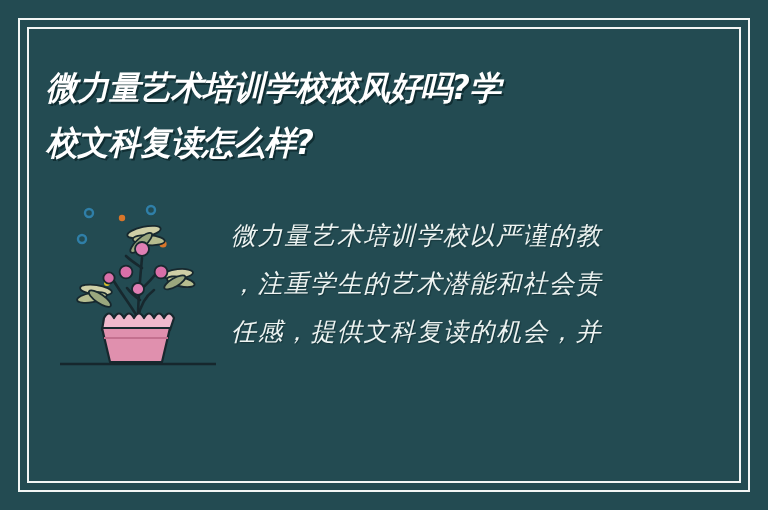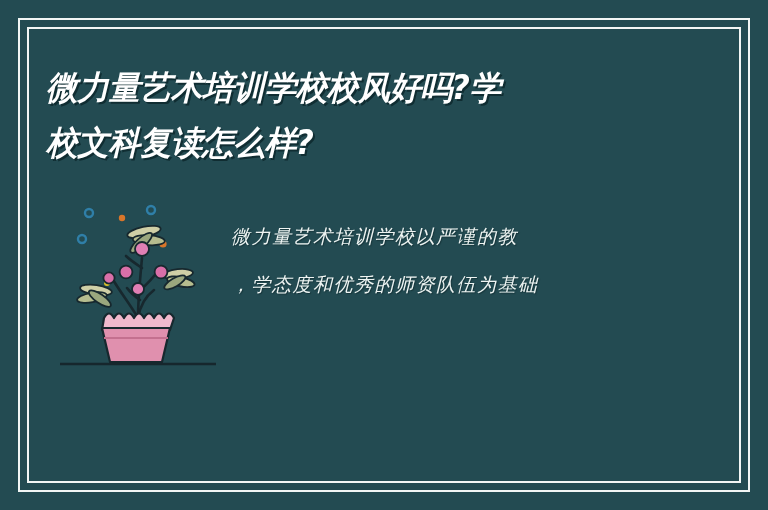--- a/index.html
+++ b/index.html
@@ -69,21 +69,21 @@
   #body-block {
     position: absolute;
     left: 231px;
     top: 212px;
     width: 420px;
   }
   .body-line {
     display: block;
     color: #eef4f2;
     font-family: "DejaVu Serif", "Liberation Serif", serif;
-    font-size: 19px;
+    font-size: 25px;
     font-style: italic;
     line-height: 48px;
     letter-spacing: 1.5px;
     white-space: nowrap;
     text-shadow: 1px 1px 1px rgba(10, 32, 36, 0.5);
   }
 
   
   #illustration {
     position: absolute;
@@ -166,16 +166,17 @@
         <path d="M44 132 L112 132 L104 166 L52 166 Z" fill="#e090ae" stroke="#17282e" stroke-width="2.2" stroke-linejoin="round"></path>
         <line x1="46" y1="142" x2="110" y2="142" stroke="#c4708f" stroke-width="2"></line>
       </g>
 
       <line x1="2" y1="168" x2="158" y2="168" stroke="#16272d" stroke-width="2.4"></line>
     </svg>
   </div>
 
   <div id="body-block">
     <span class="body-line">微力量艺术培训学校以严谨的教</span>
-    <span class="body-line">，学态度和优秀的师资队伍为基础</span>
+    <span class="body-line">，注重学生的艺术潜能和社会责</span>
+    <span class="body-line">任感，提供文科复读的机会，并</span>
   </div>
 
 </div>
 
 </body></html>

